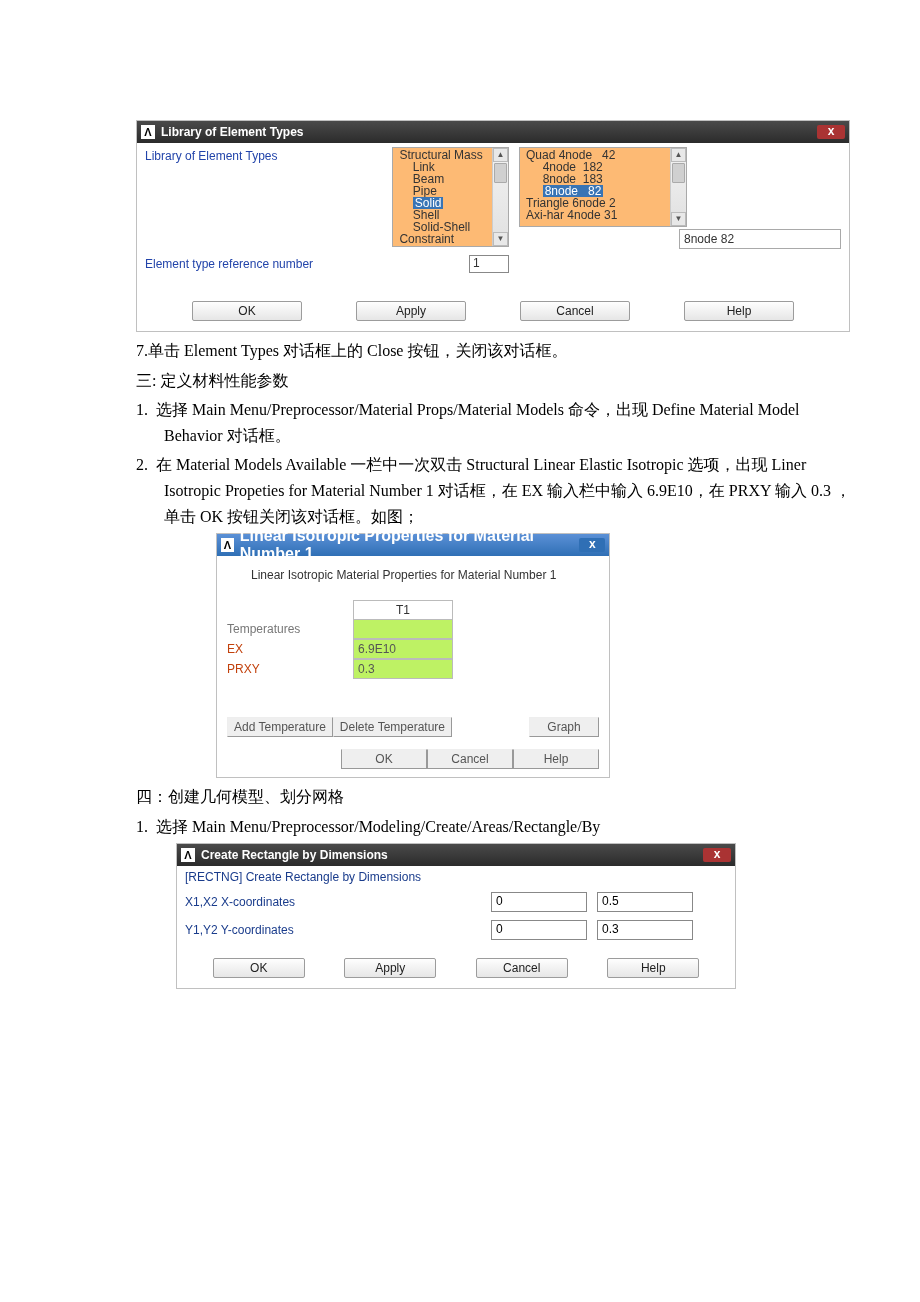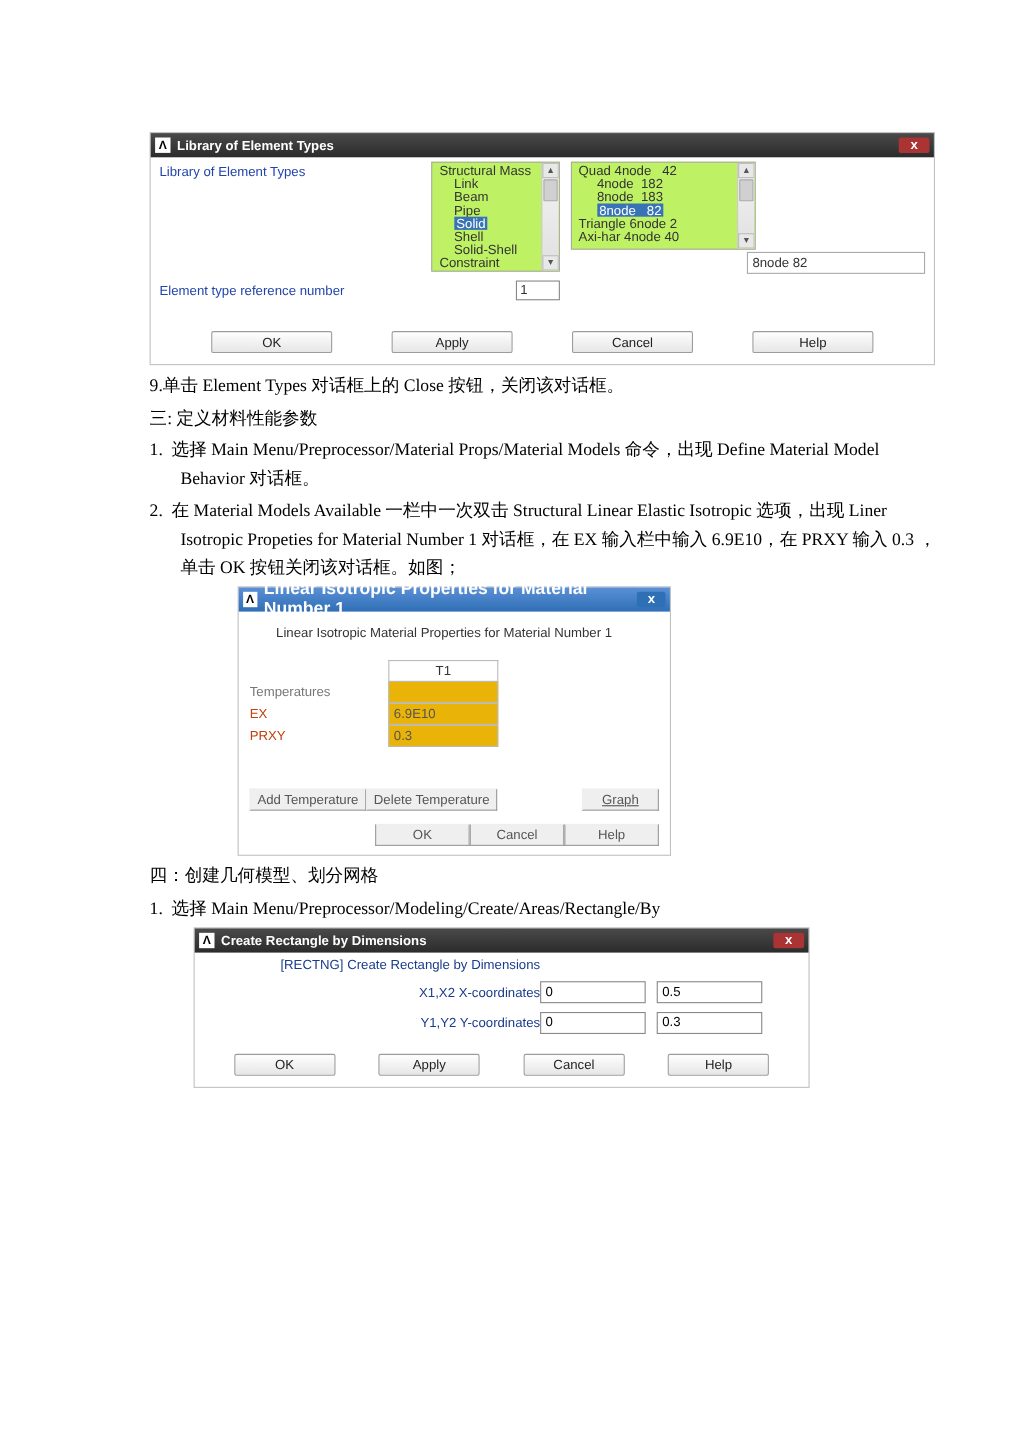--- a/index.html
+++ b/index.html
@@ -63,21 +63,21 @@
     margin-left: auto;
   }
   .titlebar .x.blue { background:#2f6fb5; }
   
   .d1 { width: 712px; }
   .d1-body { padding: 4px 8px 10px 8px; }
   .d1-row { display: flex; margin-bottom: 2px; align-items:flex-start; }
   .d1-lbl { width: 324px; color:#2244aa; padding-top:2px; }
   .listbox {
     border: 1px solid #a9a9a9;
-    background: #bef264;
+    background: #fdba74;
     height: 98px;
     overflow: hidden;
     position: relative;
   }
   .listbox .sb {
     position: absolute; right:0; top:0; bottom:0; width:15px;
     background: linear-gradient(#f3f3f3,#e0e0e0);
     border-left:1px solid #ccc;
   }
   .listbox .sb .arrow {
@@ -121,33 +121,33 @@
   .indent1 { padding-left: 28px; text-indent: -28px; }
   
   .d2 { width: 392px; margin-left:80px; }
   .d2 .titlebar { background: linear-gradient(#5b90d6,#2f6fb5); }
   .d2-body { padding: 12px 10px 8px 10px; color:#555;}
   .d2-h { color:#333; margin-bottom:18px;margin-left:24px; }
   .d2-grid { display:grid; grid-template-columns: 126px 100px; font-size:12px; }
   .d2-grid .hd { border:1px solid #bbb; border-bottom:none; text-align:center; padding:2px 0; background:#fff; color:#333;}
   .d2-grid .lab { color:#777; padding:3px 0; }
   .d2-grid .lab.dark { color:#c2410c; }
-  .d2-grid .cell { border:1px solid #bbb; padding:0 4px; height:18px; display:flex; align-items:center; background:#eab308;}
+  .d2-grid .cell { border:1px solid #bbb; padding:0 4px; height:18px; display:flex; align-items:center; background:#bef264;}
   .d2-btns1 { display:flex; margin-top:38px;}
   .flatbtn {
     border:1px solid #999; border-top-color:#eee; border-left-color:#eee;
     background:#efefef; padding:2px 6px; font-size:12px; cursor:pointer;
   }
   .d2-btns2 { display:flex; justify-content:flex-end; gap:0; margin-top:12px;}
   .d2-btns2 .flatbtn { width:72px; text-align:center; border-left:1px solid #999;}
   
   .d3 { width: 558px; margin-left:40px;}
   .d3-body { padding: 4px 8px 10px 8px; }
   .d3-row { display:flex; align-items:center; margin-bottom:8px; color:#1a3c8c;}
-  .d3-row .lbl { width:306px;text-align:right; }
+  .d3-row .lbl { width:306px; }
   .d3-row .tin { border:1px solid #888; width:86px; height:16px; padding:1px 4px; margin-right:10px; color:#000; font-size:12px; background:#fff;}
   .d3-btns { display:flex; justify-content:space-around; margin-top:18px; padding:0 8px;}
   .d3-btns .winbtn { width:90px; }
 </style>
 </head>
 <body>
 
 <div class="page">
   <div class="content">
 
@@ -178,21 +178,21 @@
             </div>
           </div>
           <div>
             <div class="listbox lb2">
               <div class="items">
                 <div>Quad 4node   42</div>
                 <div>     <span>4node  182</span></div>
                 <div>     <span>8node  183</span></div>
                 <div>     <span class="sel">8node   82</span></div>
                 <div>Triangle 6node 2</div>
-                <div>Axi-har 4node 40</div>
+                <div>Axi-har 4node 31</div>
               </div>
               <div class="sb">
                 <div class="arrow up">▲</div>
                 <div class="thumb"></div>
                 <div class="arrow dn">▼</div>
               </div>
             </div>
             <div class="d1-subselect">
               <span>8node   82</span>
             </div>
@@ -204,21 +204,21 @@
         </div>
         <div class="d1-btns">
           <div class="winbtn">OK</div>
           <div class="winbtn">Apply</div>
           <div class="winbtn">Cancel</div>
           <div class="winbtn">Help</div>
         </div>
       </div>
     </div>
 
-    <div class="para">9.单击 Element Types 对话框上的 Close 按钮，关闭该对话框。</div>
+    <div class="para">7.单击 Element Types 对话框上的 Close 按钮，关闭该对话框。</div>
     <div class="para">三: 定义材料性能参数</div>
     <div class="para indent1"><span>1.</span>&nbsp;&nbsp;<span>选择 Main Menu/Preprocessor/Material Props/Material Models 命令，出现 Define Material Model Behavior 对话框。</span></div>
     <div class="para indent1"><span>2.</span>&nbsp;&nbsp;<span>在 Material Models Available  一栏中一次双击 Structural Linear Elastic Isotropic 选项，出现 Liner Isotropic Propeties for Material Number 1 对话框，在 EX 输入栏中输入 6.9E10，在 PRXY 输入 0.3 ，单击 OK 按钮关闭该对话框。如图；</span></div>
 
     <div class="dialog d2">
       <div class="titlebar">
         <span class="logo">Λ</span>
         <span style="font-size:16px;">Linear Isotropic Properties for Material Number 1</span>
         <span class="x blue">x</span>
       </div>
@@ -235,21 +235,21 @@
             </div>
           <div class="lab dark">PRXY</div>
           <div class="cell">
               <span>0.3</span>
             </div>
         </div>
         <div class="d2-btns1">
           <div class="flatbtn">Add Temperature</div>
           <div class="flatbtn">Delete Temperature</div>
           <div style="flex:1"></div>
-          <div class="flatbtn" style="width:56px;text-align:center;text-decoration:underline;">Graph</div>
+          <div class="flatbtn" style="width:56px;text-align:center;">Graph</div>
         </div>
         <div class="d2-btns2">
           <div class="flatbtn">OK</div>
           <div class="flatbtn">Cancel</div>
           <div class="flatbtn">Help</div>
         </div>
       </div>
     </div>
 
     <div class="para">四：创建几何模型、划分网格</div>

